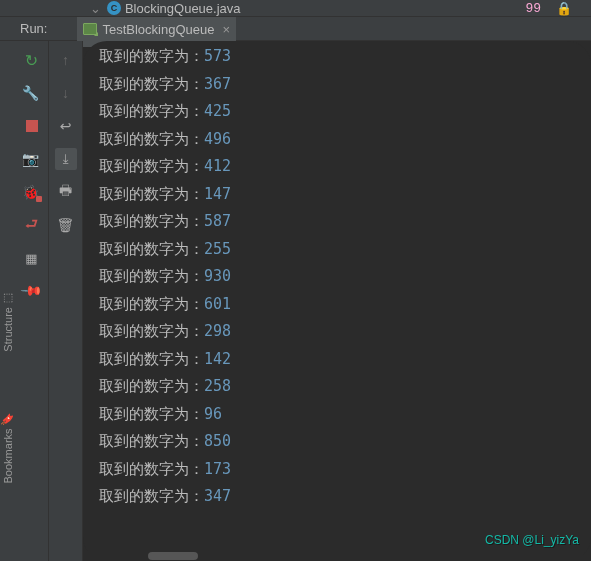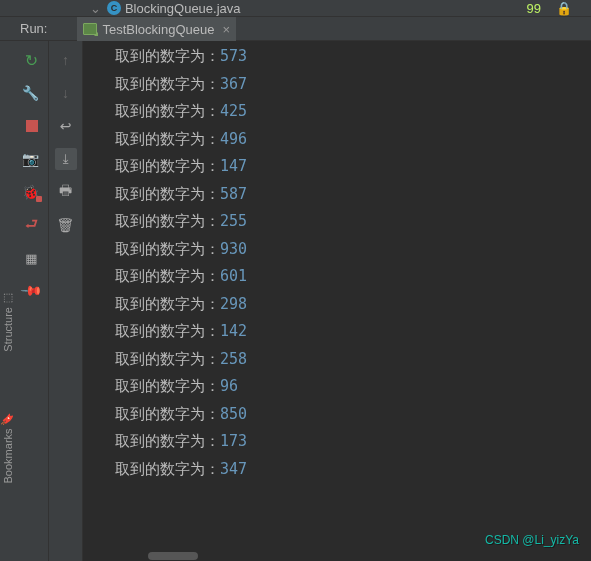--- a/index.html
+++ b/index.html
@@ -39,21 +39,22 @@
       align-items: center;
       justify-content: center;
       margin-right: 4px;
       color: #2b2b2b;
       font-size: 9px;
       font-weight: bold;
     }
     .top-line-num {
       position: absolute;
       right: 50px;
-      color: #bef264;
+      color: #f9a8d4;
+      font-family: Liberation Mono, monospace;
     }
     .top-lock {
       position: absolute;
       right: 18px;
       color: #666;
     }
     .run-bar {
       height: 24px;
       background: #3c3f41;
       display: flex;
@@ -166,23 +167,24 @@
     .icon-pin { color: #aaa; font-size: 14px; transform: rotate(45deg);}
     .icon-up { color: #666; font-size: 14px; }
     .icon-down { color: #666; font-size: 14px; }
     .icon-wrap { color: #aaa; font-size: 14px; }
     .icon-scroll { color: #aaa; font-size: 13px; }
     .icon-print { color: #aaa; font-size: 14px; }
     .icon-trash { color: #aaa; font-size: 14px; }
     .console {
       flex: 1;
       background: #2b2b2b;
-      padding: 2px 0 0 32px;
+      padding: 2px 0 0 16px;
       overflow: hidden;
       position: relative;
+      border-radius: 24px;
     }
     .console-line {
       line-height: 27.5px;
       font-size: 15px;
       font-family: "Microsoft YaHei", monospace;
       white-space: nowrap;
     }
     .prefix { color: #bbbbbb; }
     .number { color: #6897bb; }
     .watermark {
@@ -290,20 +292,21 @@
         <span class="icon-trash">🗑</span>
       </div>
   </div>
 
   <div class="console">
     <div id="console-lines">
         <div class="console-line"><span class="prefix">取到的数字为：</span><span class="number">573</span></div>
         <div class="console-line"><span class="prefix">取到的数字为：</span><span class="number">367</span></div>
         <div class="console-line"><span class="prefix">取到的数字为：</span><span class="number">425</span></div>
         <div class="console-line"><span class="prefix">取到的数字为：</span><span class="number">496</span></div>
+        <div class="console-line"><span class="prefix">取到的数字为：</span><span class="number">412</span></div>
         <div class="console-line"><span class="prefix">取到的数字为：</span><span class="number">147</span></div>
         <div class="console-line"><span class="prefix">取到的数字为：</span><span class="number">587</span></div>
         <div class="console-line"><span class="prefix">取到的数字为：</span><span class="number">255</span></div>
         <div class="console-line"><span class="prefix">取到的数字为：</span><span class="number">930</span></div>
         <div class="console-line"><span class="prefix">取到的数字为：</span><span class="number">601</span></div>
         <div class="console-line"><span class="prefix">取到的数字为：</span><span class="number">298</span></div>
         <div class="console-line"><span class="prefix">取到的数字为：</span><span class="number">142</span></div>
         <div class="console-line"><span class="prefix">取到的数字为：</span><span class="number">258</span></div>
         <div class="console-line"><span class="prefix">取到的数字为：</span><span class="number">96</span></div>
         <div class="console-line"><span class="prefix">取到的数字为：</span><span class="number">850</span></div>

